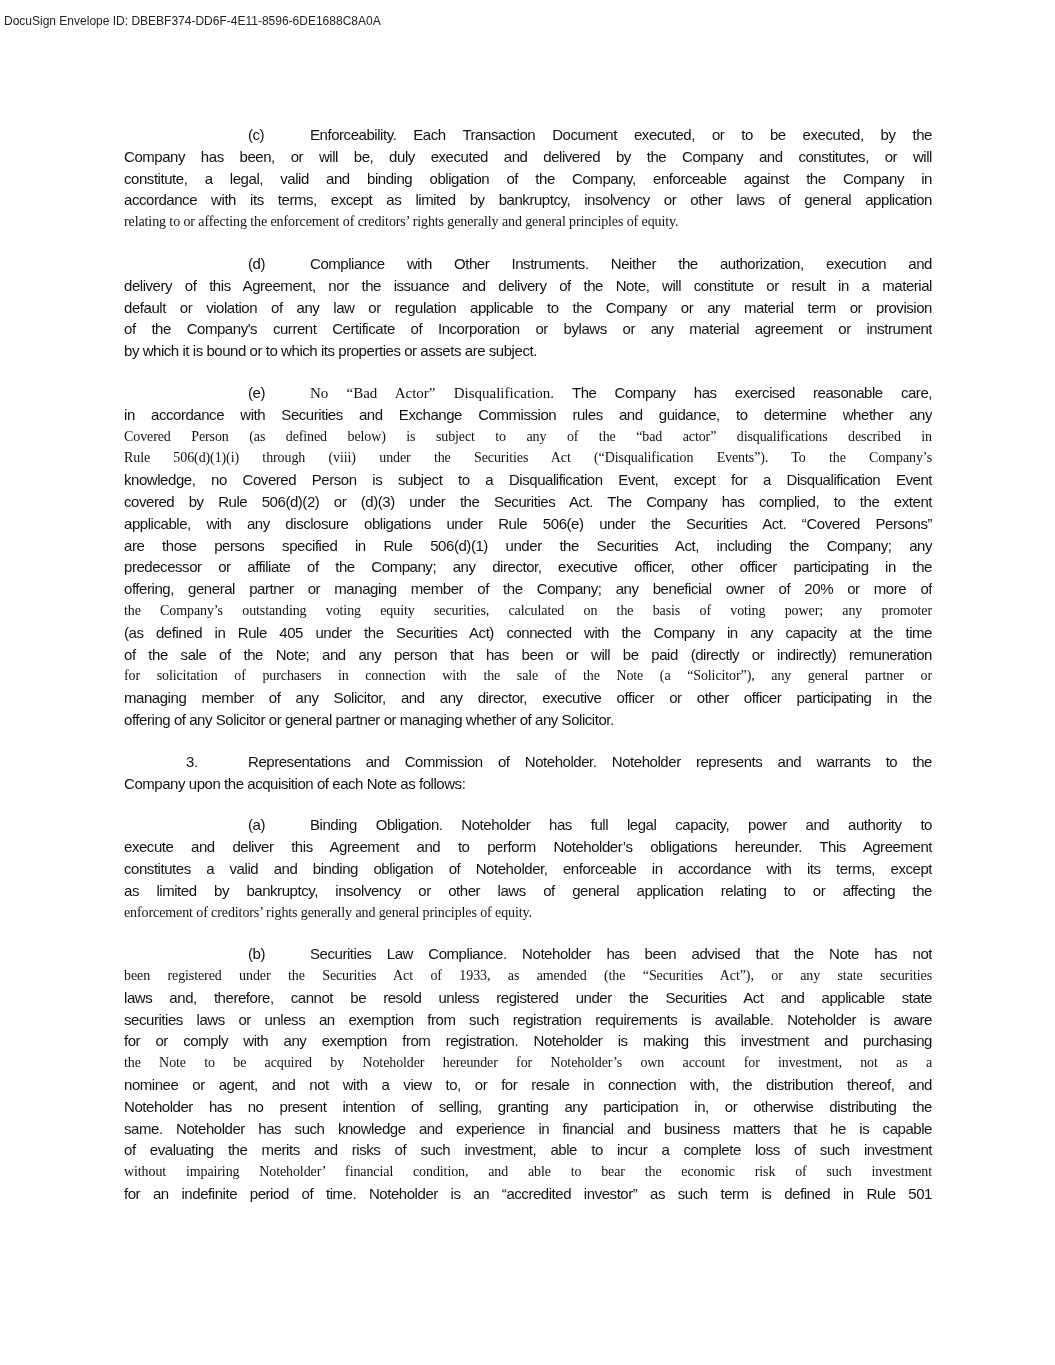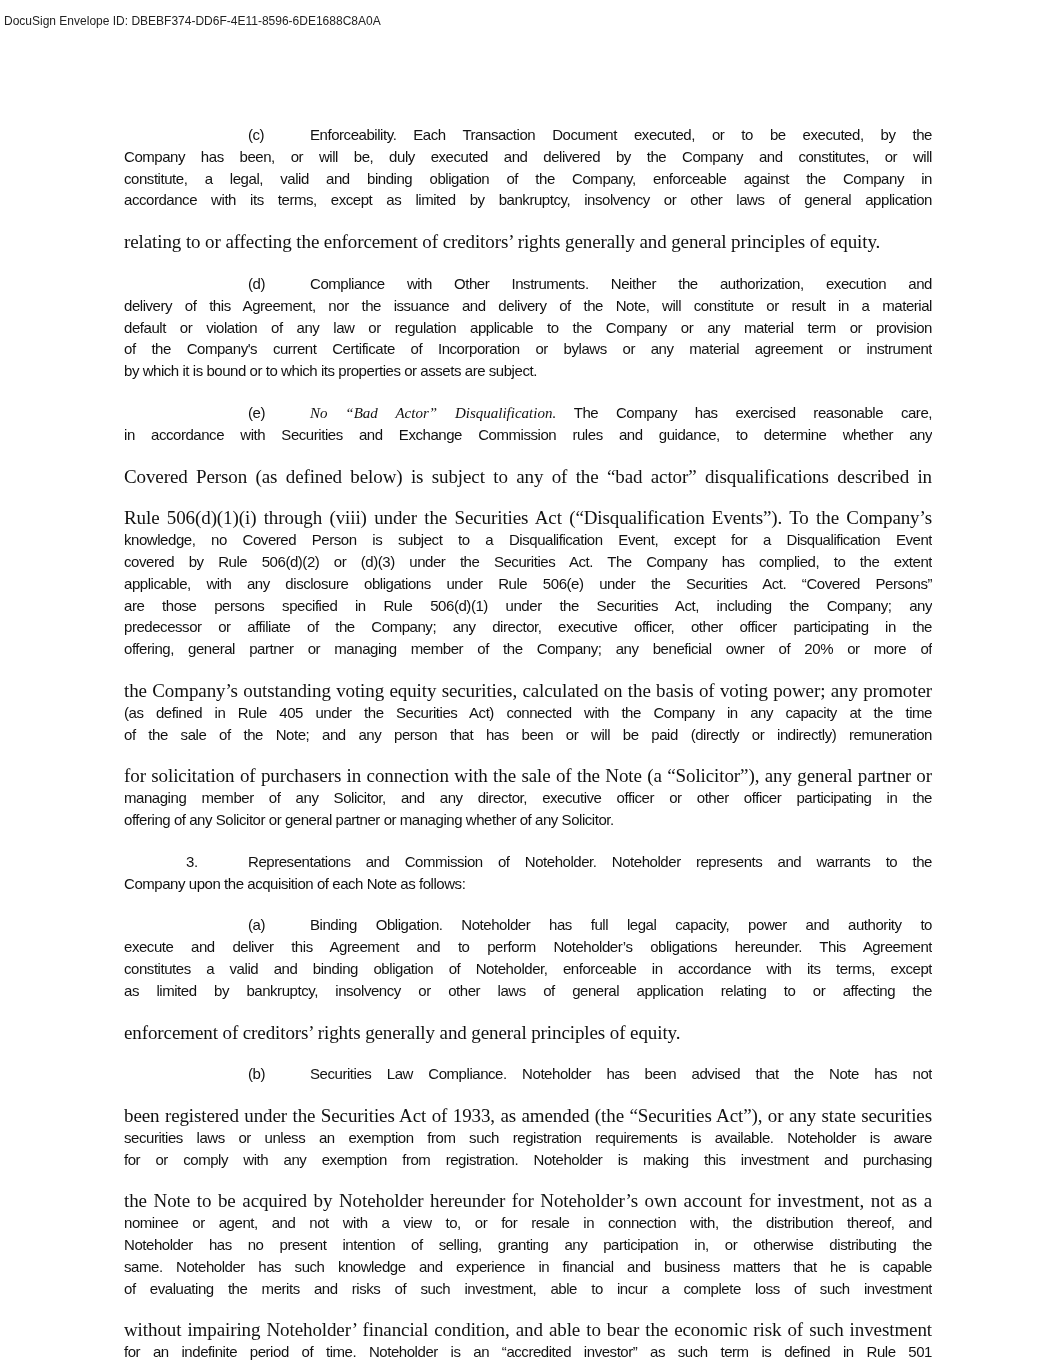--- a/index.html
+++ b/index.html
@@ -8,25 +8,25 @@
   .page { position:absolute; left:124px; top:124px; width:808px; }
   .para { margin:0 0 20px 0; }
   .line {
     display:block; height:21.8px; line-height:21.8px;
     font-family:"Liberation Sans", sans-serif; font-size:15px;
     text-align:justify; text-align-last:justify; white-space:nowrap;
     letter-spacing:-0.45px; transform-origin:left center;
     overflow:hidden;
   }
   .line.last { text-align-last:left; }
-  .serif { font-family:"Liberation Serif", serif; font-size:19px; letter-spacing:-0.1px;margin-top:20px; }
+  .serif { font-family:"Liberation Serif", serif; font-size:14px; letter-spacing:-0.1px; }
   .ind { padding-left:124px; }
   .num { display:inline-block; width:62px; }
   .num3 { display:inline-block; padding-left:62px; width:124px; box-sizing:border-box; }
-  .ital { font-family:"Liberation Serif", serif; font-style:italic; letter-spacing:0; }
+  .ital { font-family:"Liberation Serif", serif; letter-spacing:0; }
 </style>
 </head>
 <body>
 
 <div class="envelope">DocuSign Envelope ID: DBEBF374-DD6F-4E11-8596-6DE1688C8A0A</div>
 
 <div class="page">
 
   <div class="para">
     <span class="line ind"><span class="num">(c)</span><span>Enforceability. Each Transaction Document executed, or to be executed, by the</span></span>
@@ -72,20 +72,21 @@
     <span class="line ind"><span class="num">(a)</span><span>Binding Obligation. Noteholder has full legal capacity, power and authority to</span></span>
     <span class="line">execute and deliver this Agreement and to perform Noteholder’s obligations hereunder. This Agreement</span>
     <span class="line">constitutes a valid and binding obligation of Noteholder, enforceable in accordance with its terms, except</span>
     <span class="line">as limited by bankruptcy, insolvency or other laws of general application relating to or affecting the</span>
     <span class="line serif last">enforcement of creditors’ rights generally and general principles of equity.</span>
   </div>
 
   <div class="para">
     <span class="line ind"><span class="num">(b)</span><span>Securities Law Compliance.  Noteholder has been advised that the Note has not</span></span>
     <span class="line serif">been registered under the Securities Act of 1933, as amended (the “Securities Act”), or any state securities</span>
+    <span class="line">laws and, therefore, cannot be resold unless registered under the Securities Act and applicable state</span>
     <span class="line">securities laws or unless an exemption from such registration requirements is available. Noteholder is aware</span>
     <span class="line">for or comply with any exemption from registration.  Noteholder is making this investment and purchasing</span>
     <span class="line serif">the Note to be acquired by Noteholder hereunder for Noteholder’s own account for investment, not as a</span>
     <span class="line">nominee or agent, and not with a view to, or for resale in connection with, the distribution thereof, and</span>
     <span class="line">Noteholder has no present intention of selling, granting any participation in, or otherwise distributing the</span>
     <span class="line">same.  Noteholder has such knowledge and experience in financial and business matters that he is capable</span>
     <span class="line">of evaluating the merits and risks of such investment, able to incur a complete loss of such investment</span>
     <span class="line serif">without impairing Noteholder’ financial condition, and able to bear the economic risk of such investment</span>
     <span class="line">for an indefinite period of time.  Noteholder is an “accredited investor” as such term is defined in Rule 501</span>
   </div>

